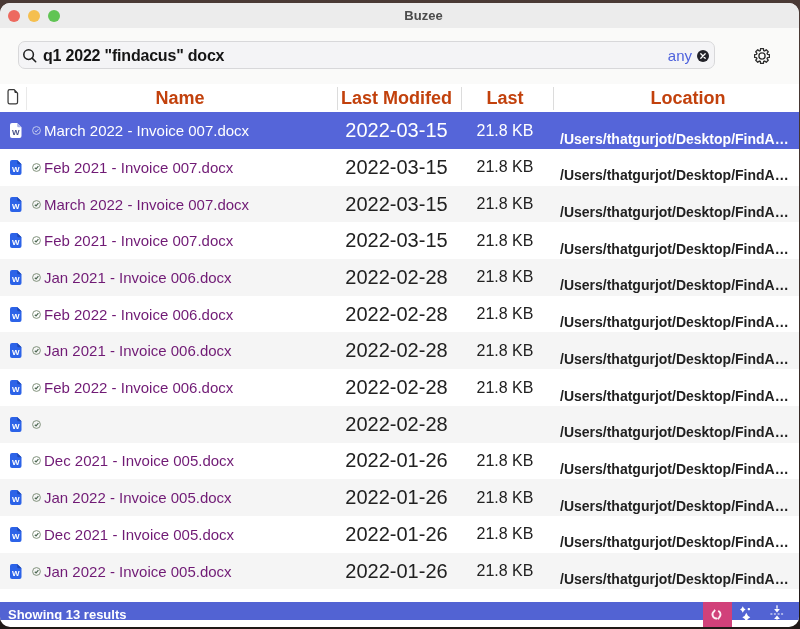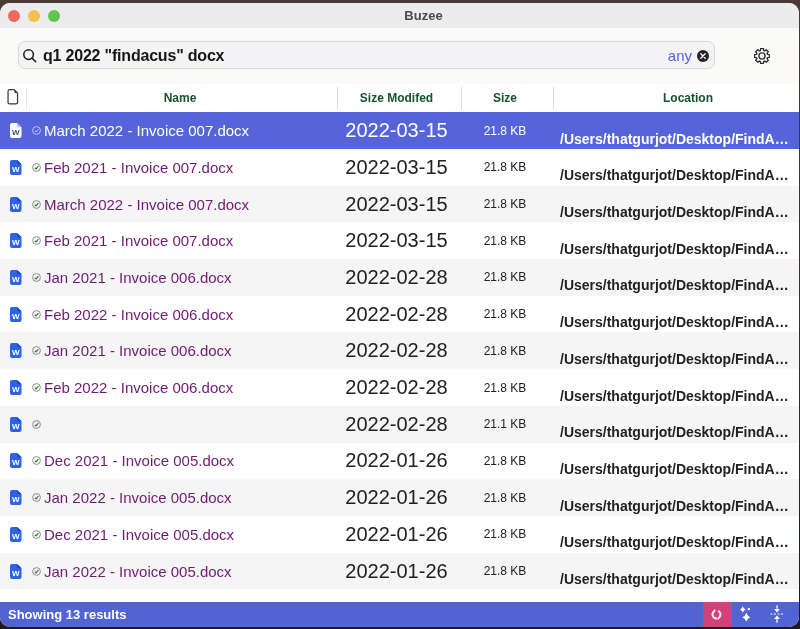--- a/index.html
+++ b/index.html
@@ -20,39 +20,39 @@
   #searcharea { position:absolute; left:0; top:25px; width:100%; height:56px; background:#fafaf9; }
   #sinput { position:absolute; left:18px; top:13px; width:697px; height:28px; background:#f4f4f6;
     border:1px solid #d8d8da; border-radius:7px; }
   #query { position:absolute; left:24px; top:0; height:28px; line-height:28px; font-size:16px;
     font-weight:bold; color:#151515; letter-spacing:-0.2px;}
   #anylbl { position:absolute; right:22px; top:0; height:28px; line-height:28px; font-size:15px;
     font-weight:500; color:#4f63dd; }
   .abs { position:absolute; }
   
   #hdr { position:absolute; left:0; top:81px; width:799px; height:28px; background:#fff;
-    font-size:12px; font-weight:bold; color:#14532d; }
+    font-size:18px; font-weight:bold; color:#c2410c; }
   .hcell { position:absolute; top:0; height:28px; line-height:29px; text-align:center; }
   .vsep { position:absolute; top:3px; height:23px; width:1px; background:#dcdcdc; }
   #rows { position:absolute; left:0; top:109.3px; width:799px; }
   .row { position:absolute; left:0; width:799px; height:36.7px; }
   .row.odd { background:#f5f5f5; }
   .row.sel { background:#5565d9; }
   .row .nm { position:absolute; left:44px; top:0; height:100%; display:flex; align-items:center;
     font-size:15px; color:#701a75; }
   .row.sel .nm, .row.sel .dt, .row.sel .sz, .row.sel .loc { color:#fff; }
   .dt { position:absolute; left:334px; width:125px; top:0; height:100%; display:flex;
     align-items:center; justify-content:center; font-size:20px; color:#212121; }
   .sz { position:absolute; left:462px; width:86px; top:0; height:100%; display:flex;
-    align-items:center; justify-content:center; font-size:12px; color:#212121; }
+    align-items:center; justify-content:center; font-size:16px; color:#212121; }
   .loc { position:absolute; left:560px; width:239px; top:0; height:100%; display:flex;
     align-items:center; font-size:14px; font-weight:bold; color:#212121; white-space:nowrap; overflow:hidden;margin-top:8px; }
   .wicon { position:absolute; left:9.5px; top:50%; margin-top:-7.5px; }
   .chk { position:absolute; left:32.3px; top:50%; margin-top:-4.5px; }
-  #statusbar { position:absolute; left:0; top:599px; width:799px; height:25px; background:#5263d3; }
+  #statusbar { position:absolute; left:0; top:599px; width:799px; height:18px; background:#5263d3; }
   #status { position:absolute; left:8px; top:0; height:25px; line-height:26px; color:#fff;
     font-size:13px; font-weight:bold; }
   #pinkbox { position:absolute; left:703px; top:0; width:29px; height:25px; background:#d1417a; }
 </style>
 </head>
 <body>
 <div id="win">
   <div id="titlebar">
     <div class="light" style="left:8px;background:#ed6a5f;"></div>
     <div class="light" style="left:28px;background:#f5bf4f;"></div>
@@ -77,22 +77,22 @@
       <circle cx="8" cy="8" r="3.1" fill="none" stroke="#2d2d2d" stroke-width="1.3"></circle>
     </svg>
   </div>
   <div id="hdr">
     <svg class="abs" style="left:6.5px;top:5.3px;" width="12" height="16" viewBox="0 0 12 16">
       <path d="M7.2 0.65 H2.7 Q1.05 0.65 1.05 2.3 V13.2 Q1.05 14.85 2.7 14.85 H8.9 Q10.55 14.85 10.55 13.2 V4.2 Z" fill="none" stroke="#3a3a3a" stroke-width="1.25" stroke-linejoin="round"></path>
       <path d="M7.35 0.9 V2.8 Q7.35 4.1 8.65 4.1 H10.3 Z" fill="#2c2c2c"></path>
     </svg>
     <div class="vsep" style="left:26px;background:#e9e9e9;"></div>
     <div class="hcell" style="left:16px;width:328px;">Name</div>
-    <div class="hcell" style="left:334px;width:125px;">Size Modifed</div>
-    <div class="hcell" style="left:462px;width:86px;">Size</div>
+    <div class="hcell" style="left:334px;width:125px;">Last Modifed</div>
+    <div class="hcell" style="left:462px;width:86px;">Last</div>
     <div class="hcell" style="left:553px;width:270px;">Location</div>
     <div class="vsep" style="left:337px;"></div>
     <div class="vsep" style="left:461px;"></div>
     <div class="vsep" style="left:553px;"></div>
   </div>
   <div id="rows">
     <div class="row sel" style="top:0.00px;">
         <svg class="wicon" width="12" height="15" viewBox="0 0 12 15">
           <path d="M2 0 h5.2 L11.5 4.3 v8.7 q0 2 -2 2 h-7.5 q-2 0 -2 -2 v-11 q0 -2 2 -2 z" fill="#ffffff"></path>
           <path d="M7.2 0 L11.5 4.3 h-3 q-1.3 0 -1.3 -1.3 z" fill="#aab4ea"></path>
@@ -216,21 +216,20 @@
         <svg class="wicon" width="12" height="15" viewBox="0 0 12 15">
           <path d="M2 0 h5.2 L11.5 4.3 v8.7 q0 2 -2 2 h-7.5 q-2 0 -2 -2 v-11 q0 -2 2 -2 z" fill="#2c63e8"></path>
           <path d="M7.2 0 L11.5 4.3 h-3 q-1.3 0 -1.3 -1.3 z" fill="#1e49b8"></path>
           <text x="5.7" y="12.3" font-size="8" font-weight="bold" fill="#fff" text-anchor="middle" font-family="Liberation Sans, sans-serif">W</text>
         </svg>
         <svg class="chk" width="9" height="9" viewBox="0 0 9 9">
           <circle cx="4.5" cy="4.5" r="3.9" fill="none" stroke="#75876f" stroke-width="0.9"></circle>
           <path d="M2.8 4.7 L4.1 5.9 L6.4 3.2" fill="none" stroke="#4d6852" stroke-width="1.2"></path>
         </svg>
         <div class="dt">2022-02-28</div>
-        <div class="sz">21.1 KB</div>
         <div class="loc">/Users/thatgurjot/Desktop/FindA…</div>
       </div>
     <div class="row" style="top:330.30px;">
         <svg class="wicon" width="12" height="15" viewBox="0 0 12 15">
           <path d="M2 0 h5.2 L11.5 4.3 v8.7 q0 2 -2 2 h-7.5 q-2 0 -2 -2 v-11 q0 -2 2 -2 z" fill="#2c63e8"></path>
           <path d="M7.2 0 L11.5 4.3 h-3 q-1.3 0 -1.3 -1.3 z" fill="#1e49b8"></path>
           <text x="5.7" y="12.3" font-size="8" font-weight="bold" fill="#fff" text-anchor="middle" font-family="Liberation Sans, sans-serif">W</text>
         </svg>
         <svg class="chk" width="9" height="9" viewBox="0 0 9 9">
           <circle cx="4.5" cy="4.5" r="3.9" fill="none" stroke="#75876f" stroke-width="0.9"></circle>

